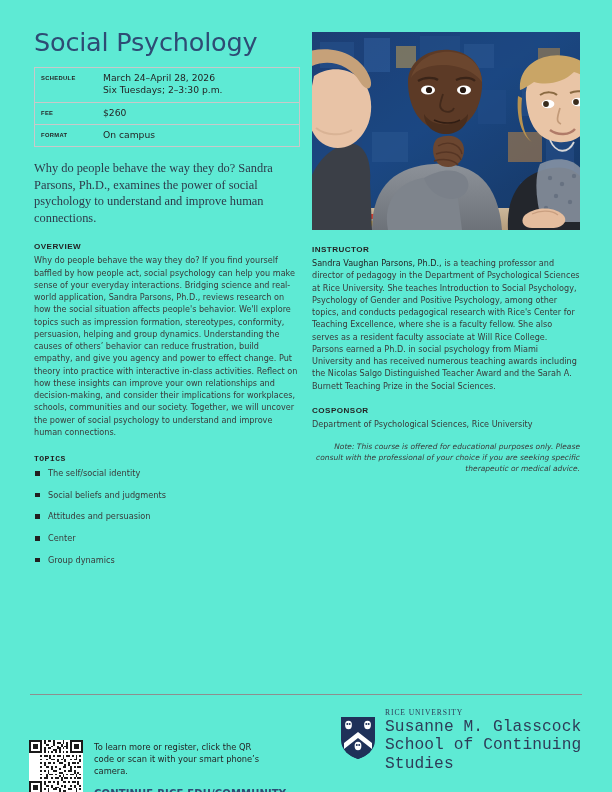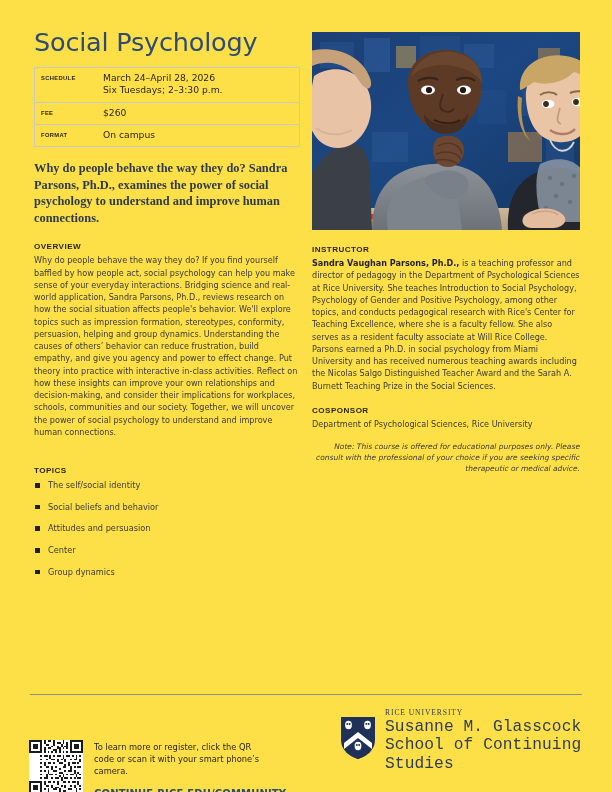--- a/index.html
+++ b/index.html
@@ -11,21 +11,21 @@
     width: 612px;
     height: 792px;
     position: relative;
     font-family: "Liberation Sans", sans-serif;
     color: #231f20;
     overflow: hidden;
   }
   .page {
     position: absolute;
     inset: 0;
-    background: #fde047;
+    background: #5eead4;
     padding-left: 13px;
   }
 
   
   .left-col {
     position: absolute;
     left: 34px;
     top: 28px;
     width: 266px;
   }
@@ -69,41 +69,40 @@
     color: #231f20;
   }
 
   
   .lede {
     font-family: "Liberation Serif", serif;
     font-size: 12.4px;
     line-height: 1.34;
     color: #2e3a4a;
     margin: 0 0 16px 0;
-    font-weight: bold;
   }
 
   .section-head {
     font-size: 8.1px;
     font-weight: 700;
     letter-spacing: 0.45px;
     text-transform: uppercase;
     color: #231f20;
     margin: 0 0 3px 0;
   }
   .body-text {
     font-family: "DejaVu Sans", sans-serif;
     font-size: 8.1px;
     line-height: 1.515;
     color: #3a3a3a;
     margin: 0;
     text-align: left;
   }
 
-  .topics-head { margin-top: 28px; }
+  .topics-head { margin-top: 16px; font-family: Liberation Mono, monospace; }
   .topic-list {
     list-style: none;
     margin: 5px 0 0 0;
     padding: 0;
   }
   .topic-list li {
     font-family: "DejaVu Sans", sans-serif;
     font-size: 8.2px;
     line-height: 1.3;
     color: #3a3a3a;
@@ -131,21 +130,21 @@
   .hero-photo {
     position: relative;
     width: 268px;
     height: 198px;
     overflow: hidden;
     background: #1d3c6e;
   }
   .hero-photo svg { display: block; }
 
   .instructor-block { margin-top: 15px; }
-  .instr-name { font-weight: 700; color: #231f20; }
+  .instr-name { font-weight: 400; color: #231f20; }
   .cosponsor-head { margin-top: 14px; }
   .cosponsor-text {
     font-family: "DejaVu Sans", sans-serif;
     font-size: 8.1px;
     line-height: 1.5;
     color: #3a3a3a;
     margin: 1px 0 0 0;
   }
   .note-text {
     font-family: "DejaVu Sans", sans-serif;
@@ -258,21 +257,21 @@
     </table>
 
     <p class="lede">Why do people behave the way they do? Sandra Parsons, Ph.D., examines the power of social psychology to understand and improve human connections.</p>
 
     <h2 class="section-head">OVERVIEW</h2>
     <p class="body-text">Why do people behave the way they do? If you find yourself baffled by how people act, social psychology can help you make sense of your everyday interactions. Bridging science and real-world application, Sandra Parsons, Ph.D., reviews research on how the social situation affects people's behavior. We'll explore topics such as impression formation, stereotypes, conformity, persuasion, helping and group dynamics. Understanding the causes of others’ behavior can reduce frustration, build empathy, and give you agency and power to effect change. Put theory into practice with interactive in-class activities. Reflect on how these insights can improve your own relationships and decision-making, and consider their implications for workplaces, schools, communities and our society. Together, we will uncover the power of social psychology to understand and improve human connections.</p>
 
     <h2 class="section-head topics-head">TOPICS</h2>
     <ul class="topic-list">
       <li><span class="bullet"></span><span>The self/social identity</span></li>
-      <li><span class="bullet"></span><span>Social beliefs and behavior</span></li>
+      <li><span class="bullet"></span><span>Social beliefs and judgments</span></li>
       <li><span class="bullet"></span><span>Attitudes and persuasion</span></li>
       <li><span class="bullet"></span><span>Center</span></li>
       <li><span class="bullet"></span><span>Group dynamics</span></li>
     </ul>
   </div>
 
   <div class="right-col">
 
     <div class="hero-photo">
       <svg width="268" height="198" viewBox="0 0 268 198" xmlns="http://www.w3.org/2000/svg">

